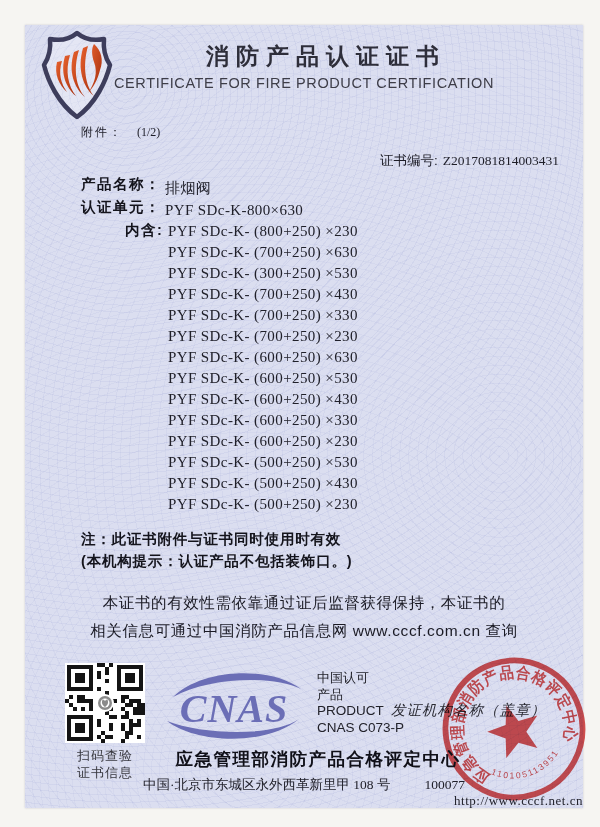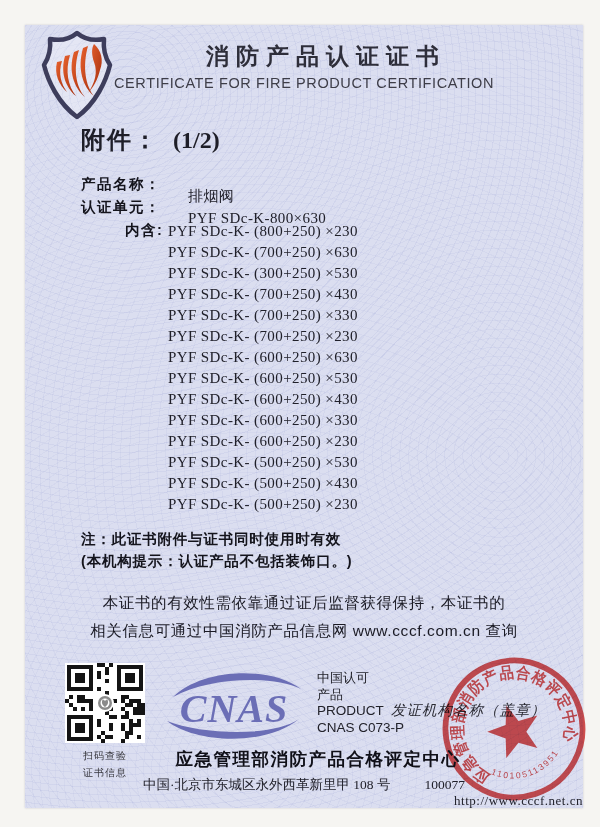--- a/index.html
+++ b/index.html
@@ -24,51 +24,51 @@
   .logo-shield { left:12px; top:4px; width:80px; height:94px; }
   .title-cn {
     left:0; right:0; top:16px; text-align:center;
     font-size:23px; font-weight:600; letter-spacing:7px; color:#2e2e3a;padding-left:44px;
   }
   .title-en {
     left:0; right:0; top:50px; text-align:center;
     font-size:14.5px; color:#3d3d48; letter-spacing:0.6px;
   }
 
-  .attachment { left:56px; top:99px; font-size:24px; color:#1e1e28;font-weight:bold; }
+  .attachment { left:56px; top:99px; font-size:12px; color:#1e1e28; }
   .attachment .lab { letter-spacing:2px; }
   .attachment .val { font-family:"Liberation Serif","DejaVu Serif",serif; margin-left:14px; }
 
   .cert-no { right:24px; top:127px; font-size:13.5px; color:#1e1e28; }
   .cert-no .val { font-family:"Liberation Serif","DejaVu Serif",serif; margin-left:5px; }
 
   
   .flabel { font-weight:700; font-size:14.5px; color:#14141c; letter-spacing:1.5px; }
   .fvalue { font-family:"Liberation Serif","DejaVu Serif",serif; font-size:15px; color:#20202a; letter-spacing:0.4px; }
   .row-product { left:56px; top:150px; }
   .row-unit    { left:56px; top:173px; }
-  .row-product .fvalue, .row-unit .fvalue { position:absolute; left:84px; top:12px; white-space:nowrap;margin-left:23px; }
+  .row-product .fvalue, .row-unit .fvalue { position:absolute; left:84px; top:4px; white-space:nowrap; }
   .row-product, .row-unit { width:400px; height:20px; }
   .includes-label { left:100px; top:196px; }
   .includes-list  { left:143px; top:196px; }
   .includes-list div { font-family:"Liberation Serif","DejaVu Serif",serif; font-size:15px; color:#20202a; letter-spacing:0.4px; height:21px; line-height:20px; white-space:nowrap; }
 
   .note1 { left:56px; top:505px; }
   .note2 { left:56px; top:527px; }
   .note  { font-weight:700; font-size:14.5px; color:#14141c; letter-spacing:0.8px; }
 
   .validity {
     left:0; right:0; top:564px; text-align:center;
     font-size:15.5px; color:#1a1a24; line-height:28px; letter-spacing:0.6px;
   }
 
   
   .qr { left:40px; top:638px; width:80px; height:80px; background:#fff; }
   .qr svg { display:block; }
-  .qr-caption { left:30px; top:723px; width:100px; text-align:center; font-size:10px; line-height:16.5px; color:#38383f; letter-spacing:1px; }
+  .qr-caption { left:30px; top:723px; width:100px; text-align:center; font-size:13px; line-height:16.5px; color:#38383f; letter-spacing:1px; }
 
   .cnas-logo { left:136px; top:642px; width:146px; height:82px; }
   .cnas-text { left:292px; top:645px; font-size:13px; line-height:16.5px; color:#22222a; }
   .cnas-text div:nth-child(n+3) { font-size:13.5px; }
 
   .issuer-label {
     left:366px; top:676px; width:180px;
     font-family:"Liberation Serif","DejaVu Serif",serif;
     font-size:14.5px; color:#2a2a33; letter-spacing:1px; font-style:italic;
   }
@@ -114,20 +114,23 @@
     </svg>
   </div>
 
   <div class="abs title-cn">消防产品认证证书</div>
   <div class="abs title-en">CERTIFICATE FOR FIRE PRODUCT CERTIFICATION</div>
 
   <div class="abs attachment">
     <span class="lab">附件：</span><span class="val">(1/2)</span>
   </div>
 
+  <div class="abs cert-no">
+    <span>证书编号:</span><span class="val">Z2017081814003431</span>
+  </div>
 
   <div class="abs row-product">
     <span class="flabel">产品名称：</span>
     <span class="fvalue">排烟阀</span>
   </div>
   <div class="abs row-unit">
     <span class="flabel">认证单元：</span>
     <span class="fvalue">PYF SDc-K-800×630</span>
   </div>
 

